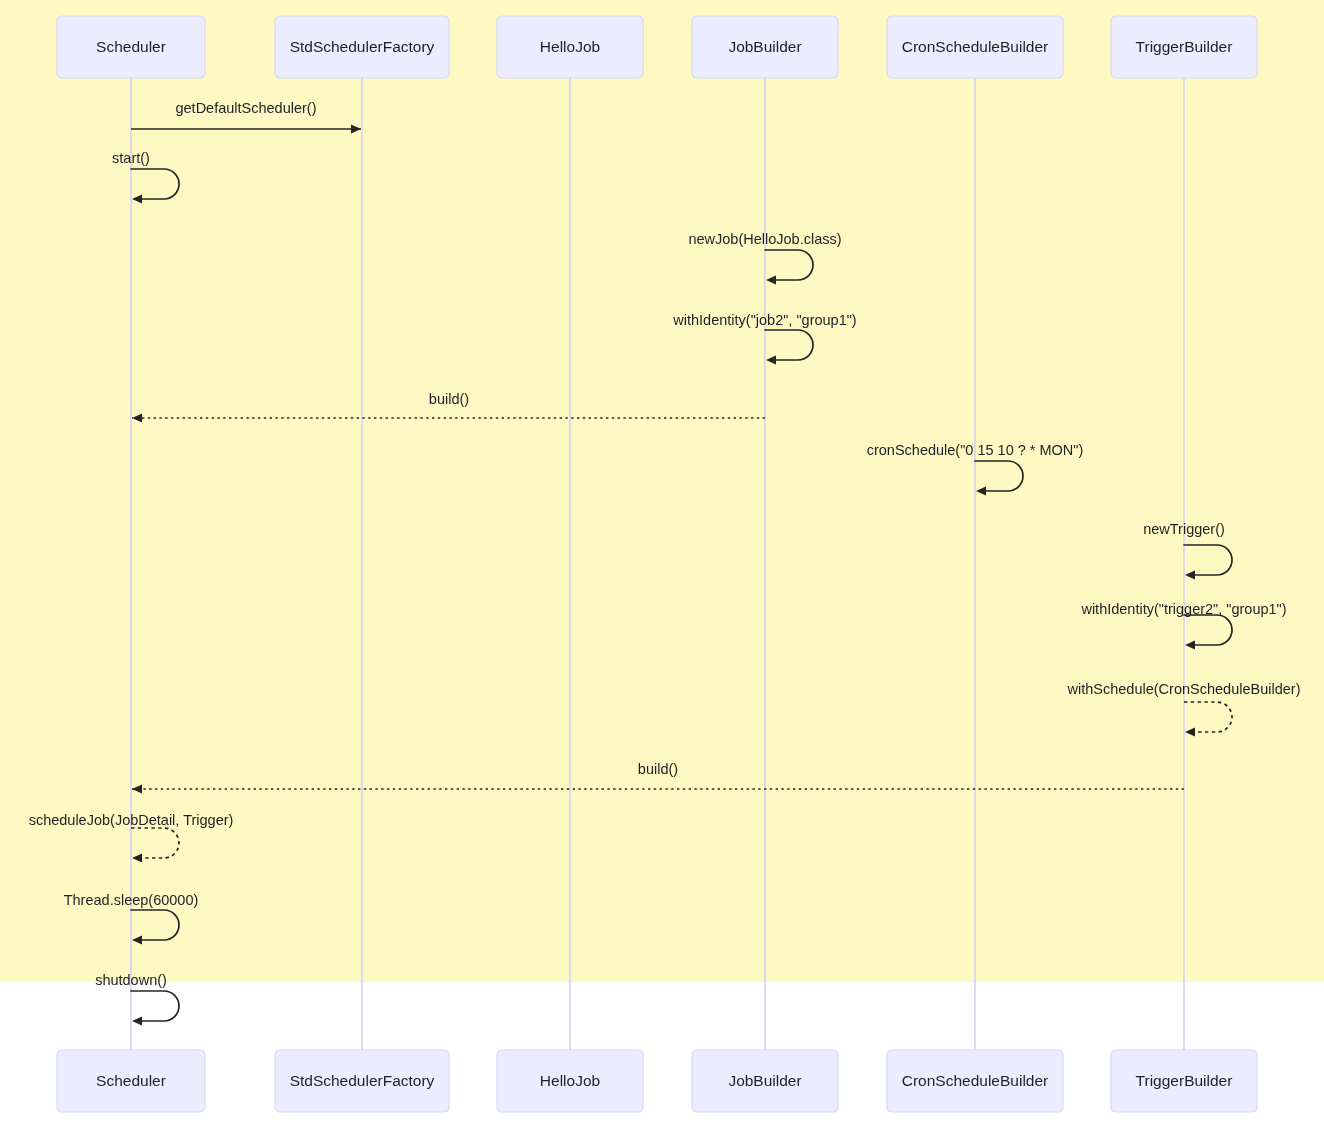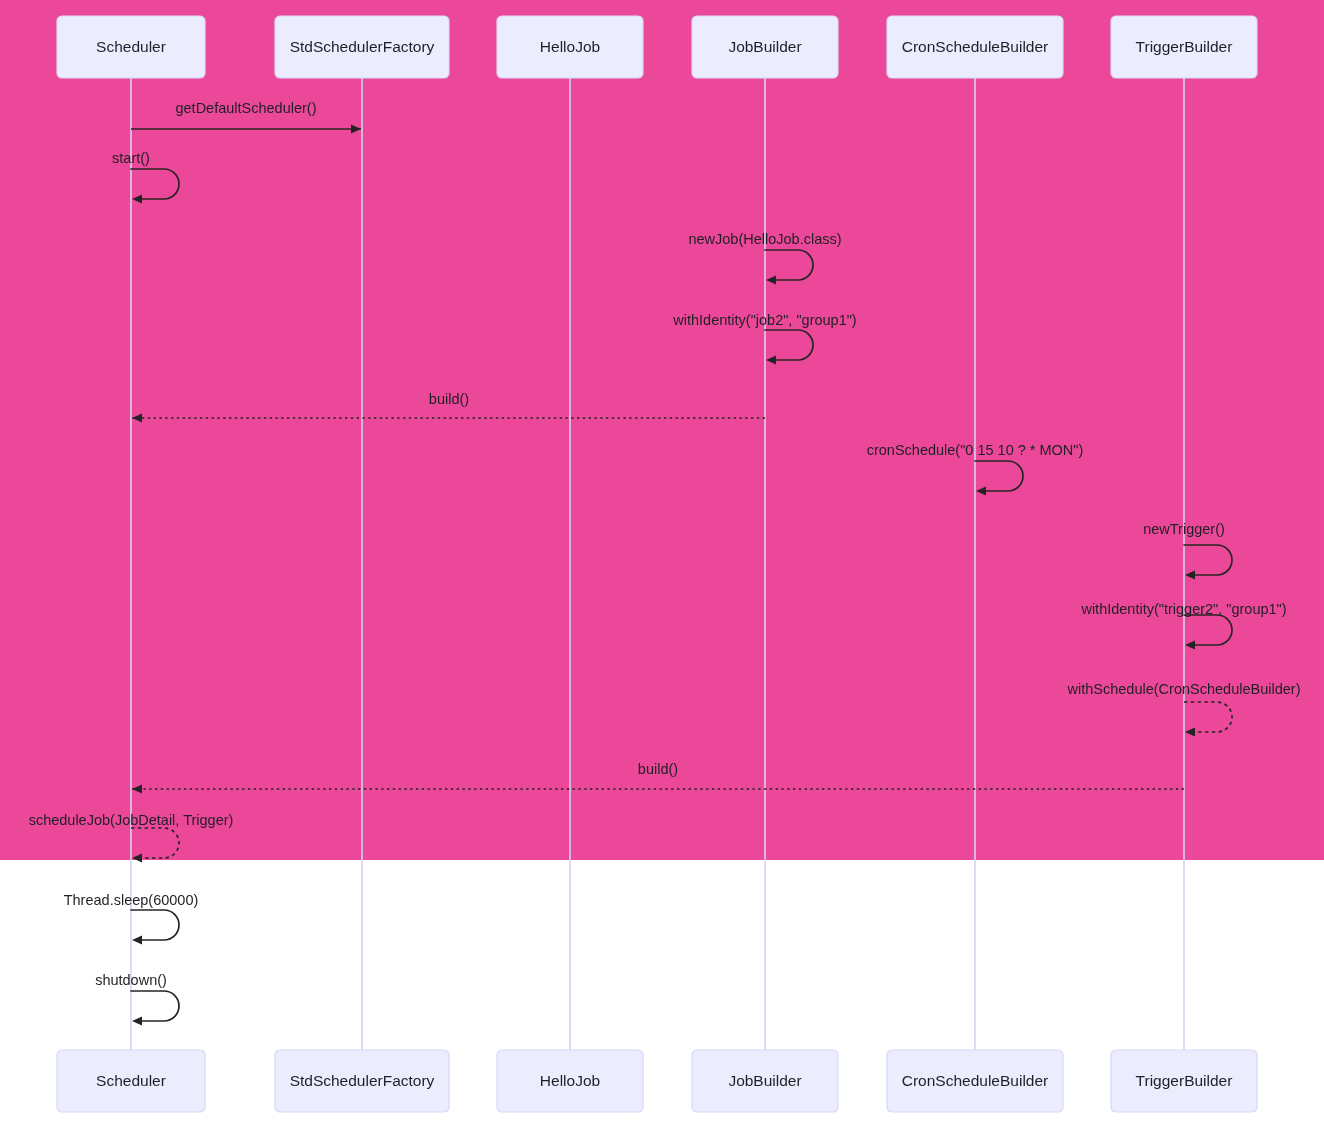--- a/index.html
+++ b/index.html
@@ -10,22 +10,22 @@
   }
   body {
     font-family: "Liberation Sans", sans-serif;
     width: 1324px;
     height: 1126px;
     overflow: hidden;
   }
   #diagram-root {
     position: relative;
     width: 1324px;
-    height: 860px;
-    background: #ec4899;
+    height: 982px;
+    background: #fef9c3;
   }
   svg#seq-svg {
     display: block;
     width: 1324px;
     height: 1126px;
   }
   .actor-box {
     fill: #ECECFF;
     stroke: #D8D8F8;
     stroke-width: 1.2px;

